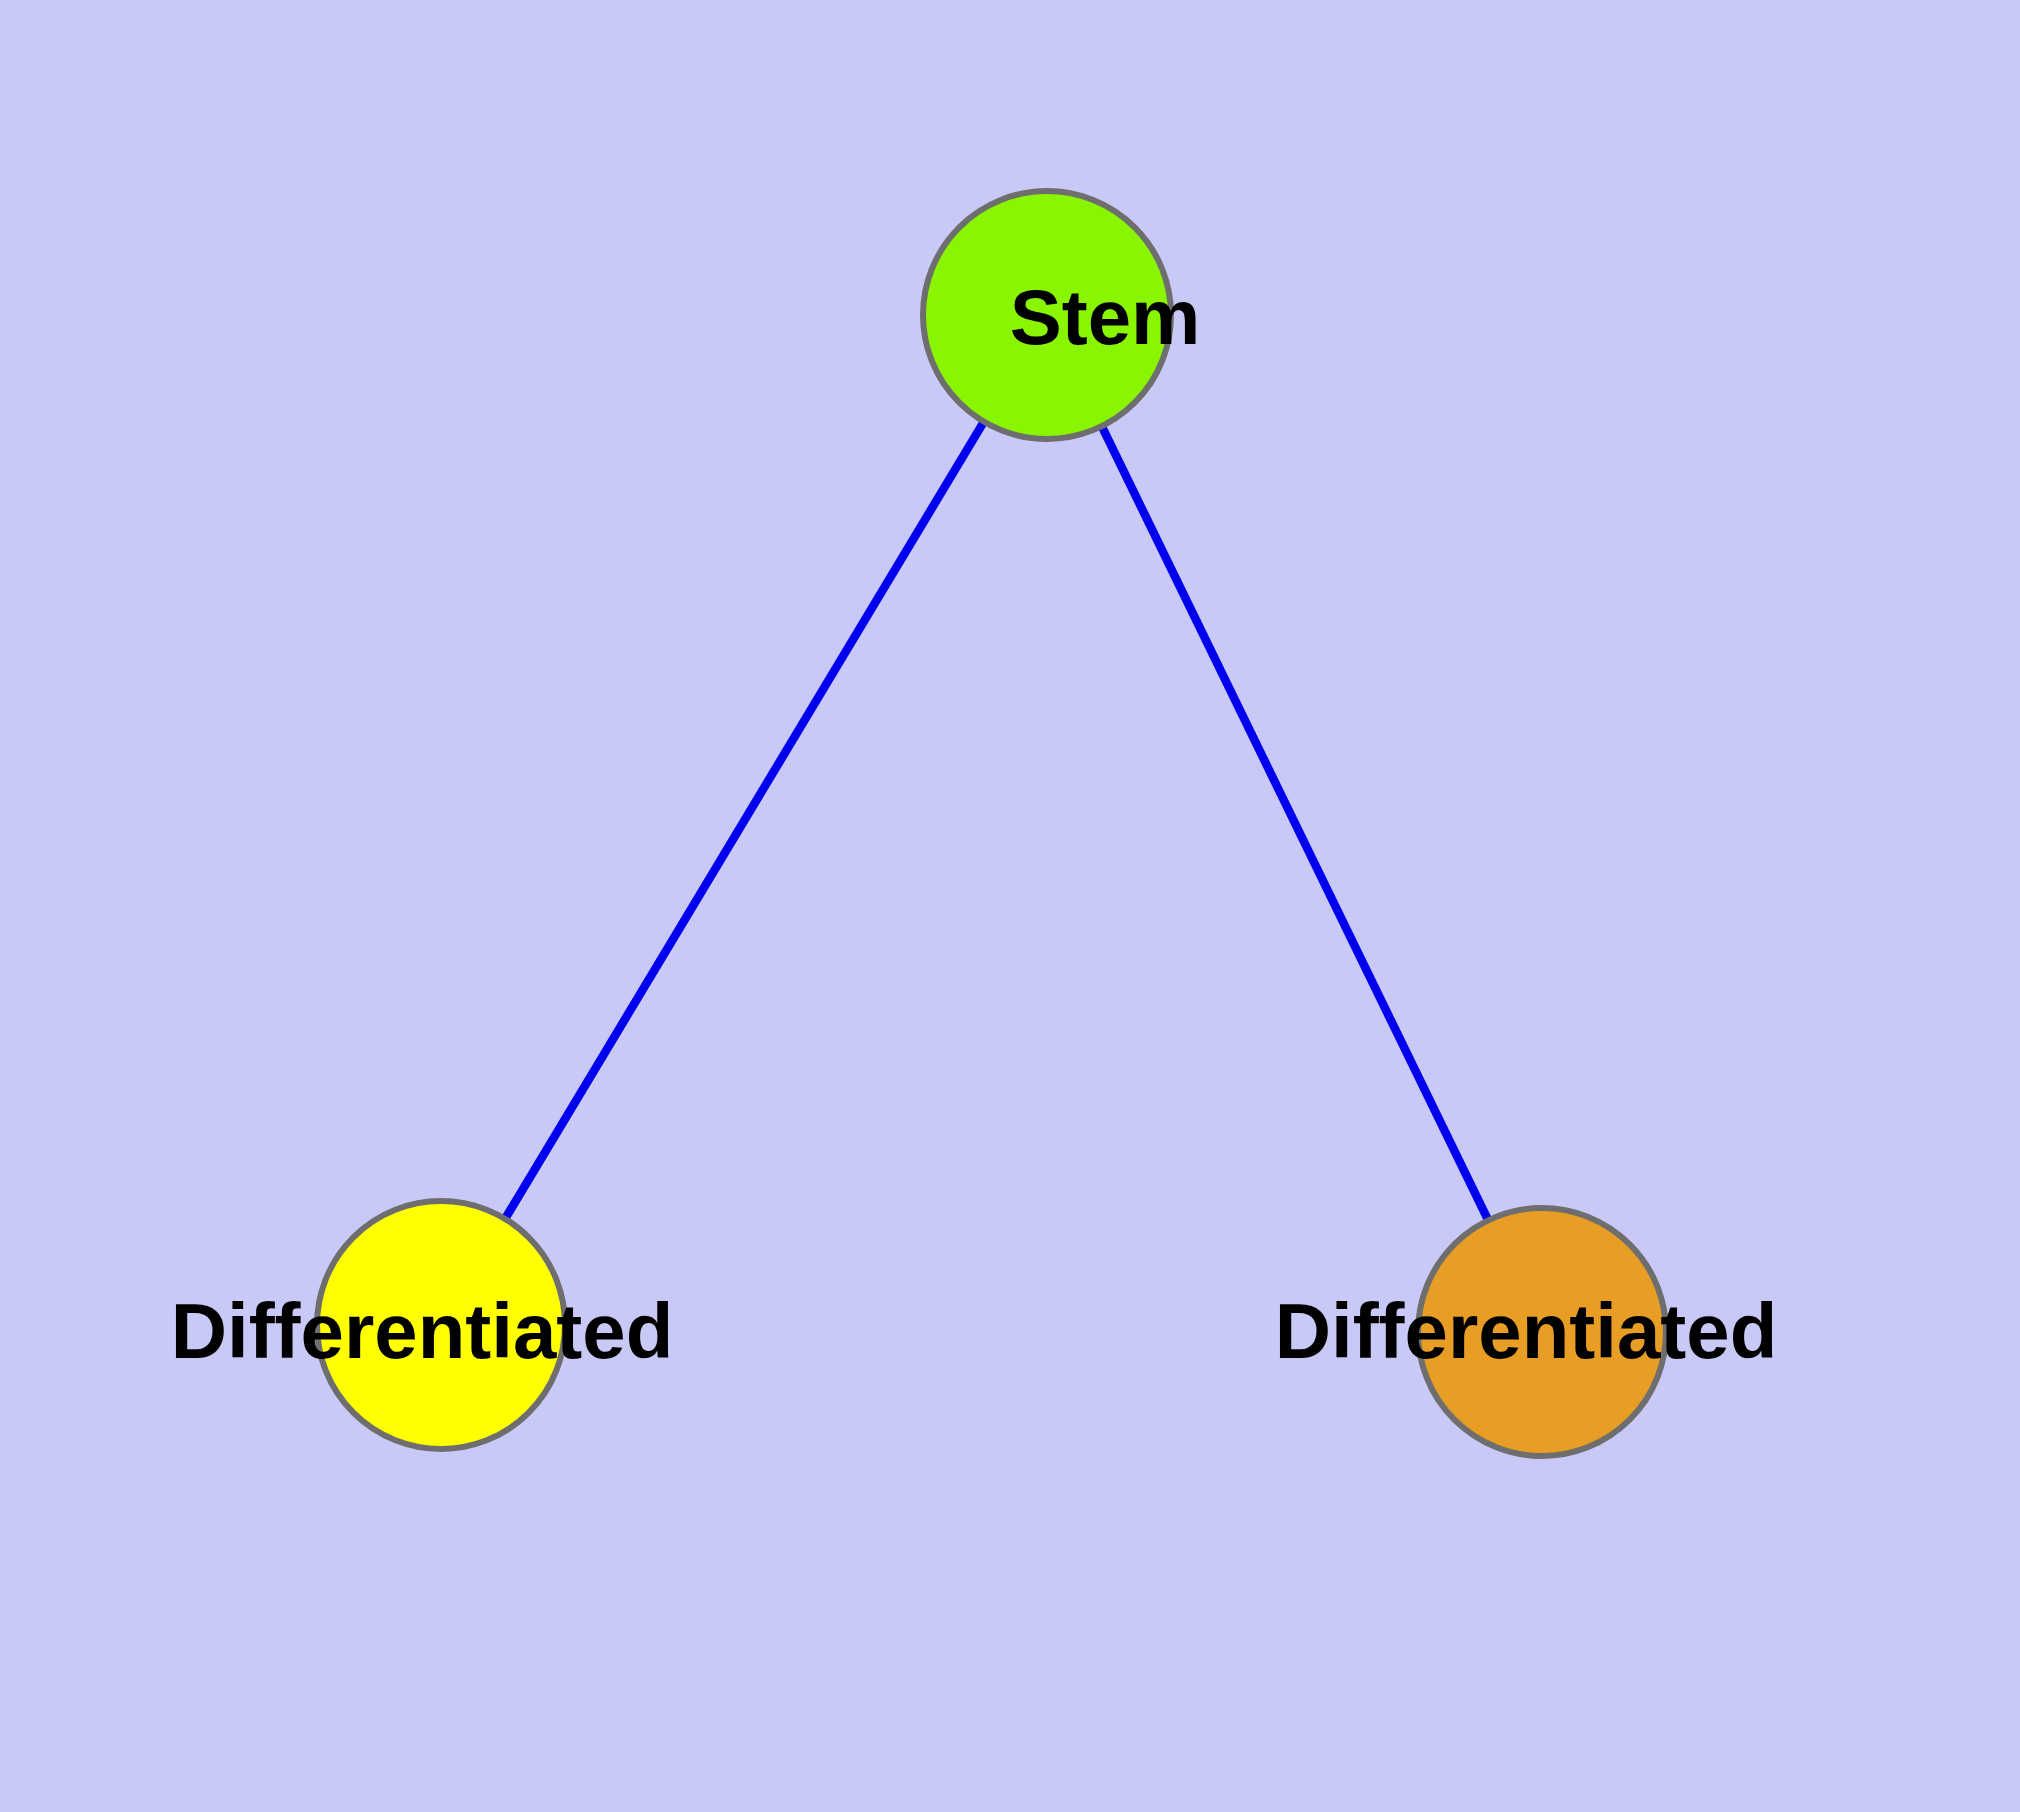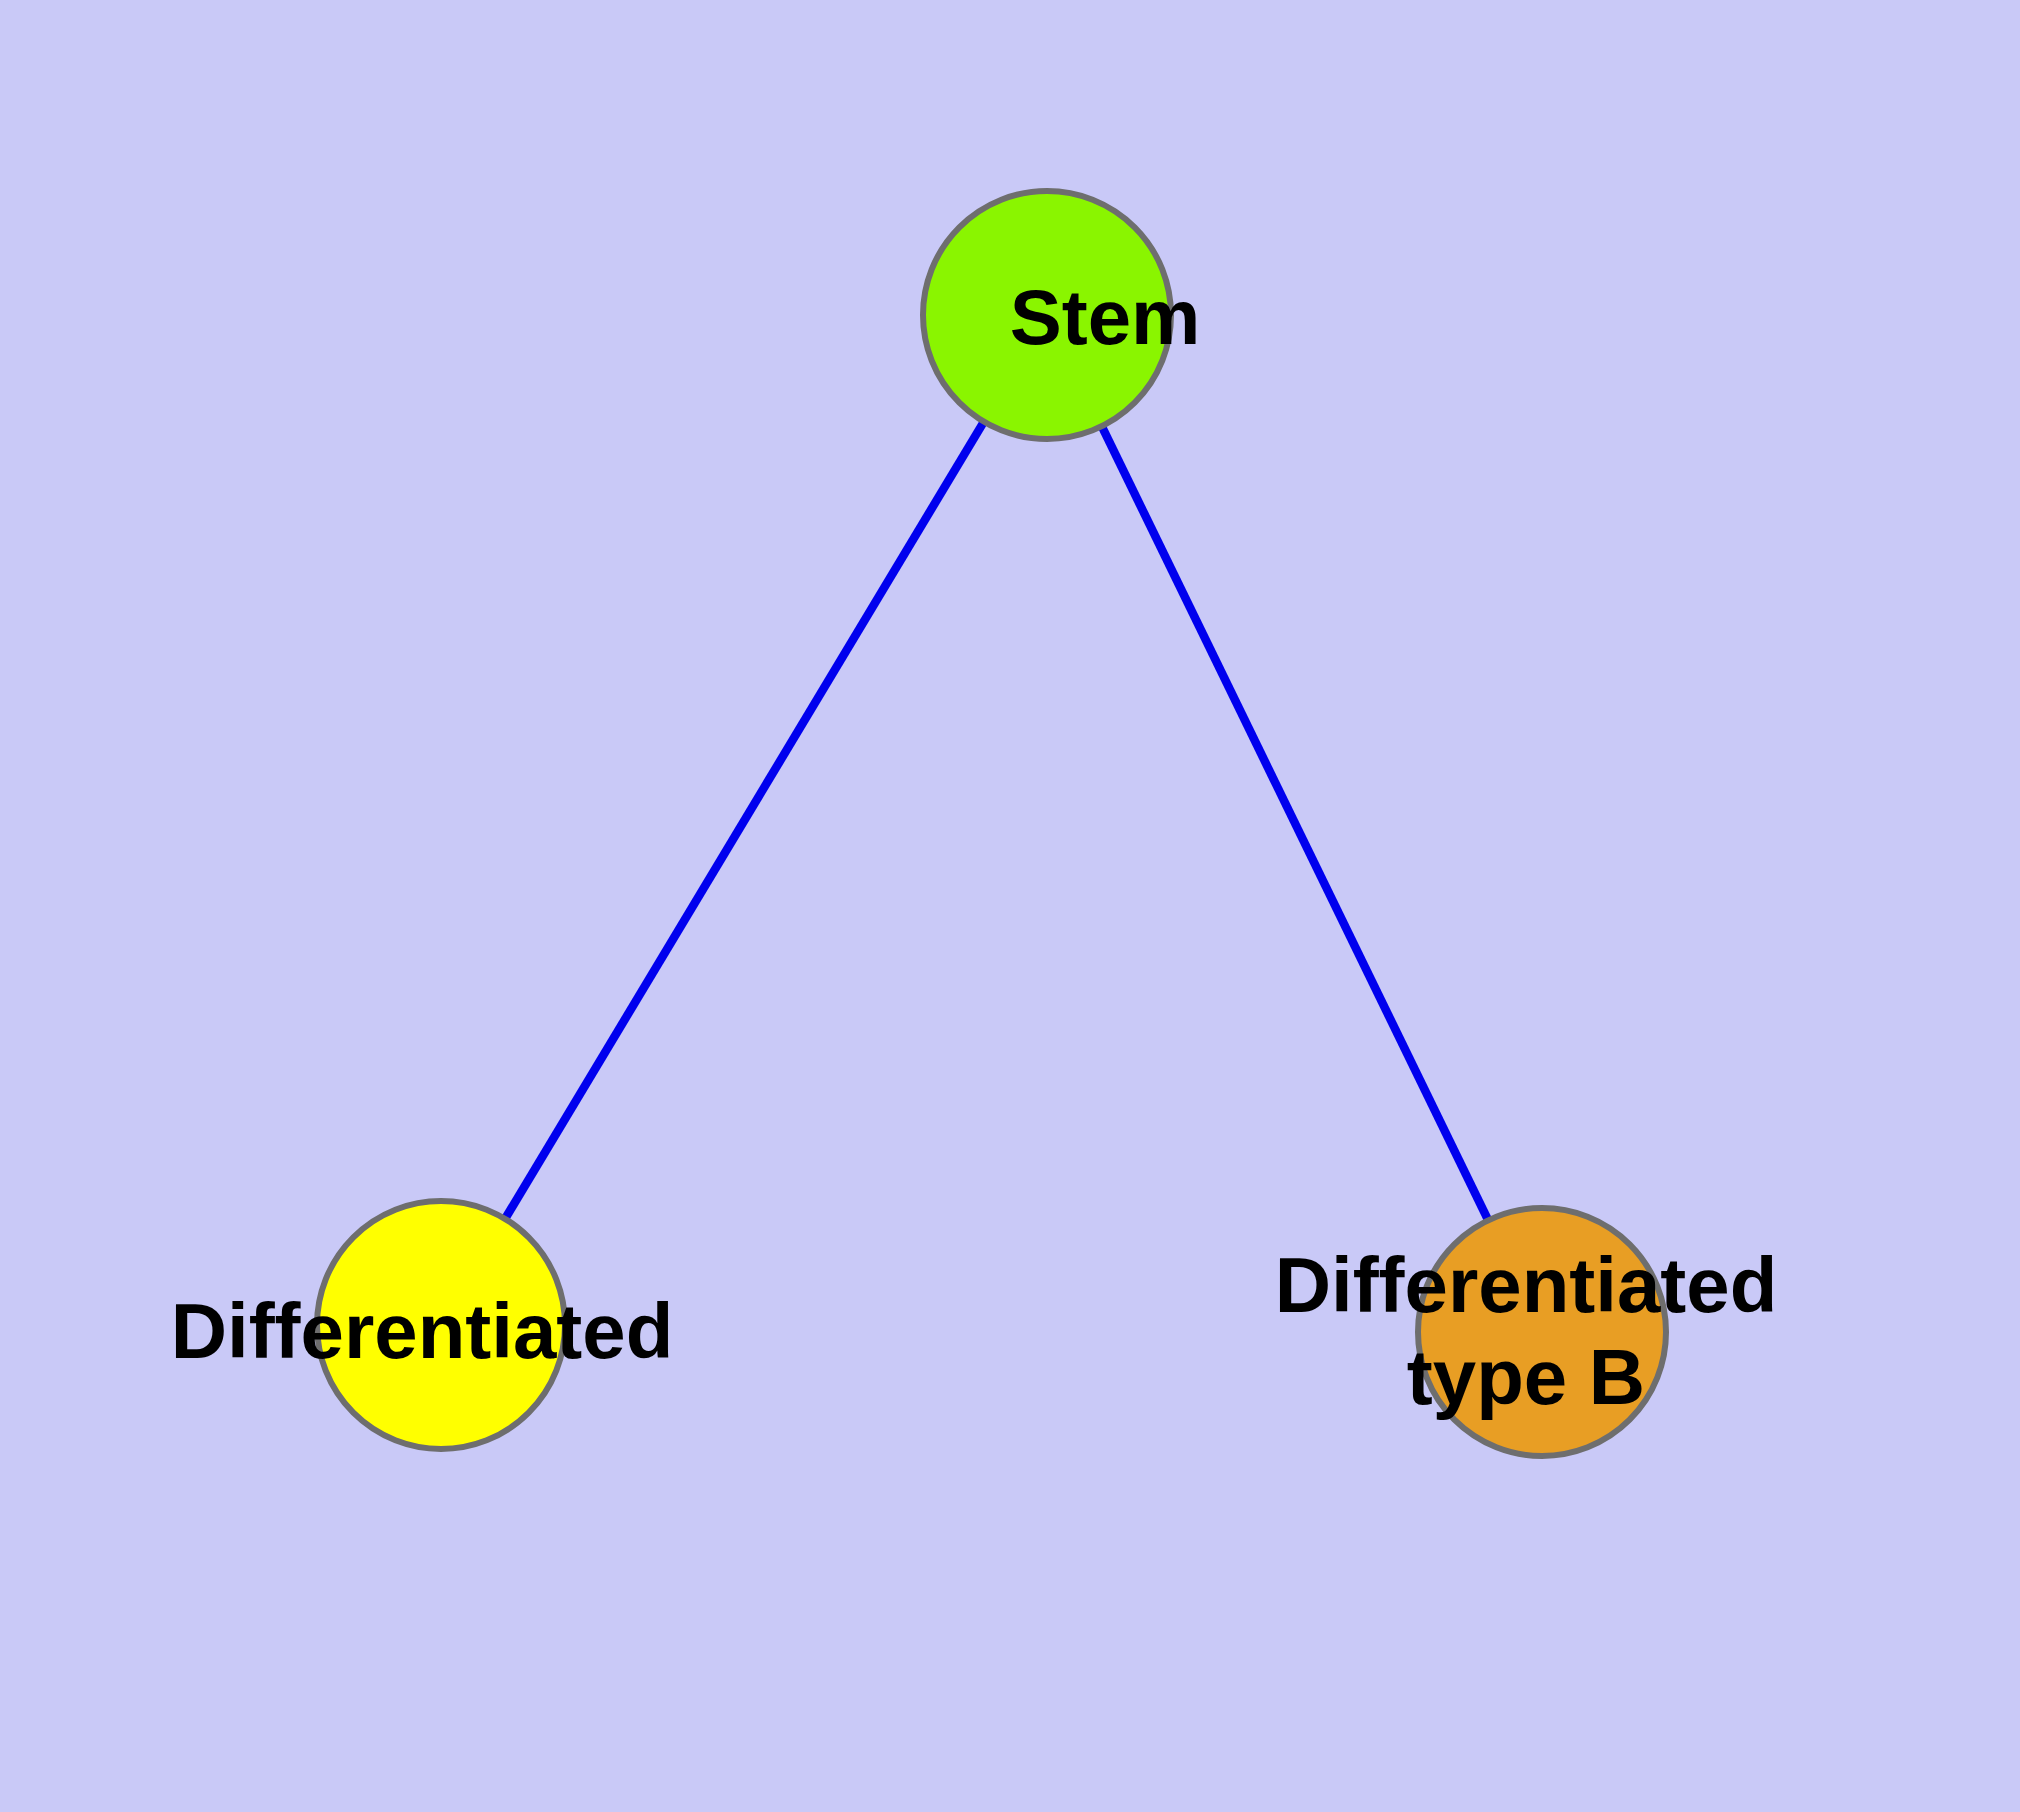--- a/index.html
+++ b/index.html
@@ -64,17 +64,16 @@
   <div class="node node-b" style="background-color: rgb(232, 158, 36); border-color: rgb(110, 110, 110);"></div>
 
   <div class="label label-stem">Stem</div>
 
   <div class="label label-a">
     <div>Differentiated</div>
   </div>
 
   <div class="label label-b">
     <div>Differentiated</div>
-    <div>type B</div>
   </div>
 
 </div>
 
 
 </body></html>

